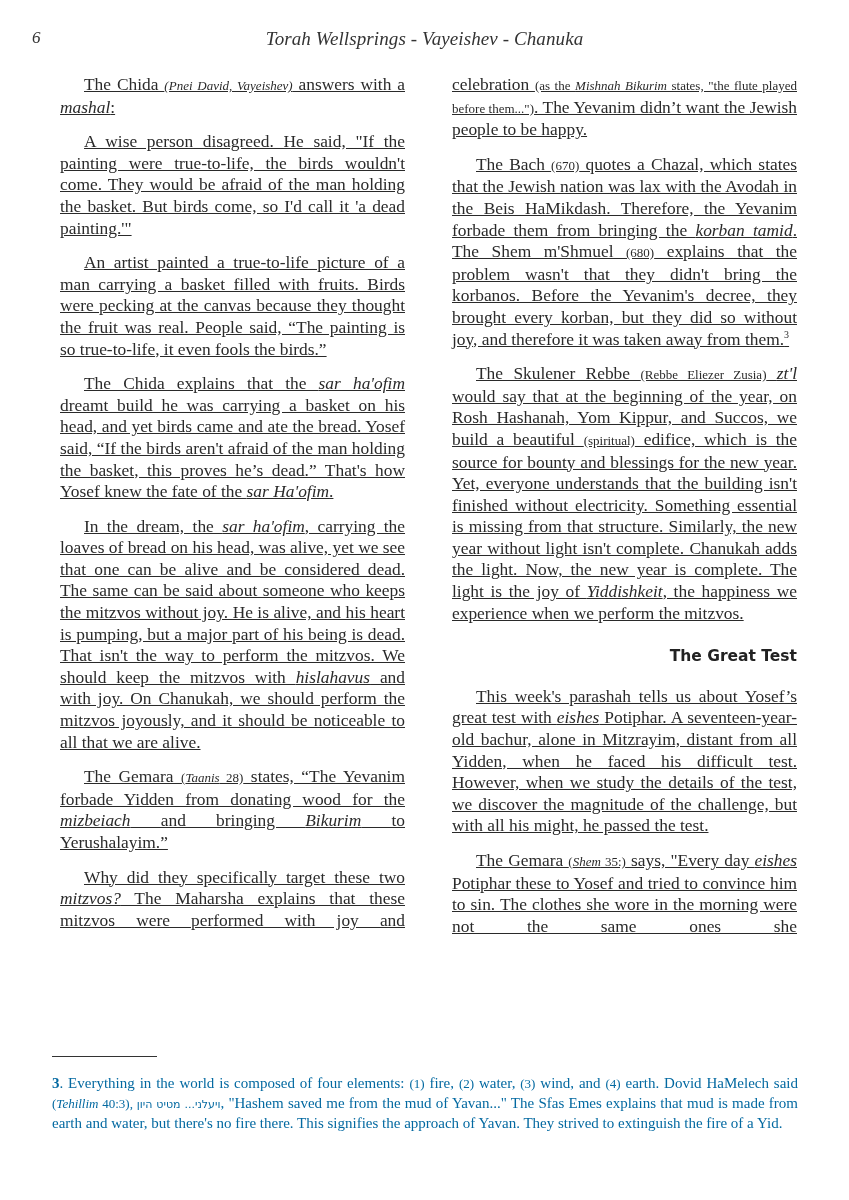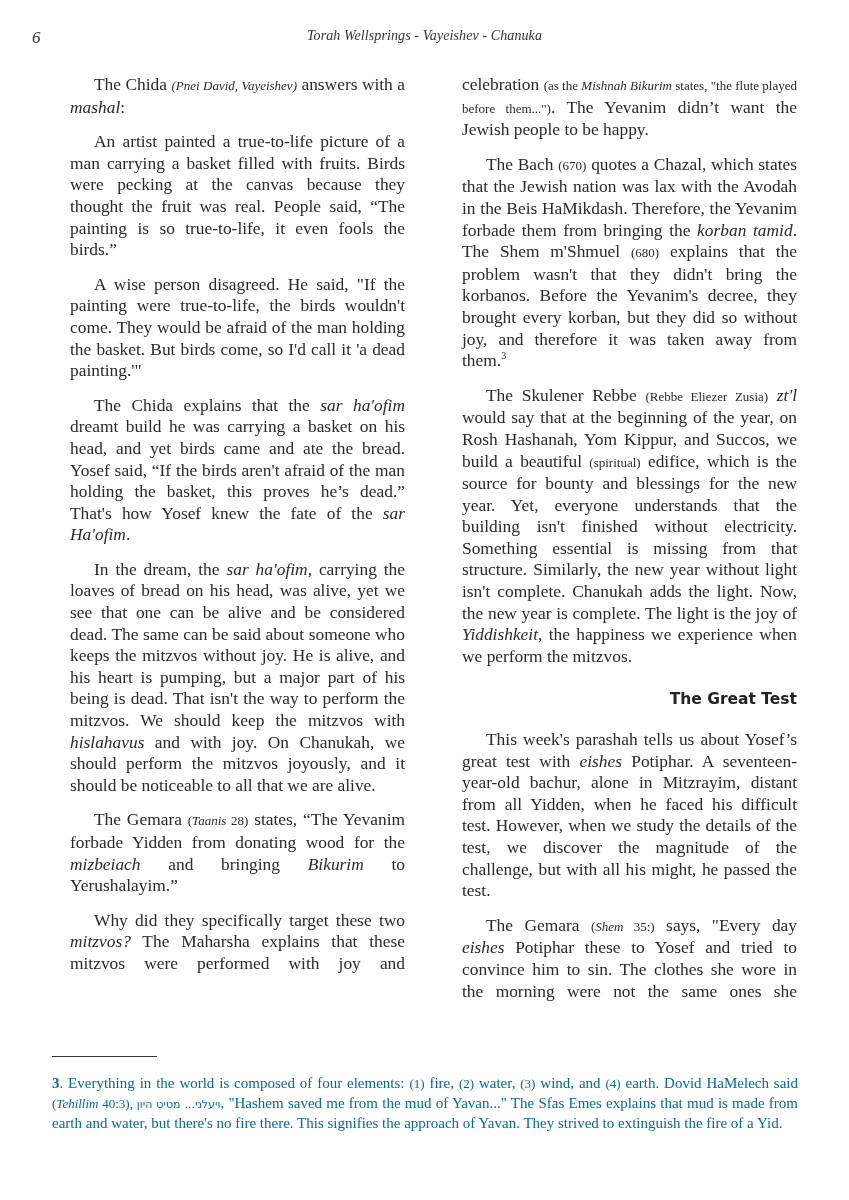--- a/index.html
+++ b/index.html
@@ -10,29 +10,29 @@
   }
   .header {
     position: absolute; top: 28px; left: 0; width: 849px; height: 26px;
   }
   .page-num {
     position: absolute; left: 32px; top: 0;
     font-style: italic; font-size: 17px; color: #333;
   }
   .running-title {
     position: absolute; left: 0; right: 0; top: 0; text-align: center;
-    font-style: italic; font-size: 14px; color: #333; letter-spacing: 0.1px;
+    font-style: italic; font-size: 19px; color: #333; letter-spacing: 0.1px;
   }
   .col {
     position: absolute; top: 74px; width: 353px;
     font-size: 17.4px; line-height: 21.6px; text-align: justify;
   }
   .col.left { left: 52px; }
   .col.right { left: 444px; }
-  .col p { margin: 0 0 13px 18px; text-indent: 24px; }
+  .col p { margin: 0 0 13px 8px; text-indent: 24px; text-decoration: underline; }
   .col p.noindent { text-indent: 0; }
   .col p.lead { margin-top: 0; }
   .small { font-size: 13px; }
   .it { font-style: italic; }
   .sup { font-size: 10px; vertical-align: super; line-height: 0; }
   .section-heading {
     text-align: right; font-family: "DejaVu Sans", "Liberation Sans", sans-serif;
     font-weight: bold; font-size: 15.5px; margin: 22px 0 18px 0; color: #222;
   }
   .footnote-rule {
@@ -50,23 +50,23 @@
 <body>
 
 <div class="header">
   <span class="page-num">6</span>
   <div class="running-title">Torah Wellsprings - Vayeishev - Chanuka</div>
 </div>
 
 <div class="col left">
   <p class="lead"><span>The Chida </span><span class="small it">(Pnei David, Vayeishev)</span><span> answers with a </span><span class="it">mashal</span><span>:</span></p>
 
+  <p>A wise person disagreed. He said, "If the painting were true-to-life, the birds wouldn't come. They would be afraid of the man holding the basket. But birds come, so I'd call it 'a dead painting.'"</p>
+
   <p>An artist painted a true-to-life picture of a man carrying a basket filled with fruits. Birds were pecking at the canvas because they thought the fruit was real. People said, “The painting is so true-to-life, it even fools the birds.”</p>
-
-  <p>A wise person disagreed. He said, "If the painting were true-to-life, the birds wouldn't come. They would be afraid of the man holding the basket. But birds come, so I'd call it 'a dead painting.'"</p>
 
   <p><span>The Chida explains that the </span><span class="it">sar ha'ofim</span><span> dreamt build he was carrying a basket on his head, and yet birds came and ate the bread. Yosef said, “If the birds aren't afraid of the man holding the basket, this proves he’s dead.” That's how Yosef knew the fate of the </span><span class="it">sar Ha'ofim</span><span>.</span></p>
 
 
   <p><span>In the dream, the </span><span class="it">sar ha'ofim</span><span>, carrying the loaves of bread on his head, was alive, yet we see that one can be alive and be considered dead. The same can be said about someone who keeps the mitzvos without joy. He is alive, and his heart is pumping, but a major part of his being is dead. That isn't the way to perform the mitzvos. We should keep the mitzvos with </span><span class="it">hislahavus</span><span> and with joy. On Chanukah, we should perform the mitzvos joyously, and it should be noticeable to all that we are alive.</span></p>
 
   <p><span>The Gemara </span><span class="small"><span>(</span><span class="it">Taanis</span><span> 28)</span></span><span> states, “The Yevanim forbade Yidden from donating wood for the </span><span class="it">mizbeiach</span><span> and bringing </span><span class="it">Bikurim</span><span> to Yerushalayim.”</span></p>
 
   <p style="text-align-last: justify;"><span>Why did they specifically target these two </span><span class="it">mitzvos?</span><span> The Maharsha explains that these mitzvos were performed with joy and</span></p>
 </div>

